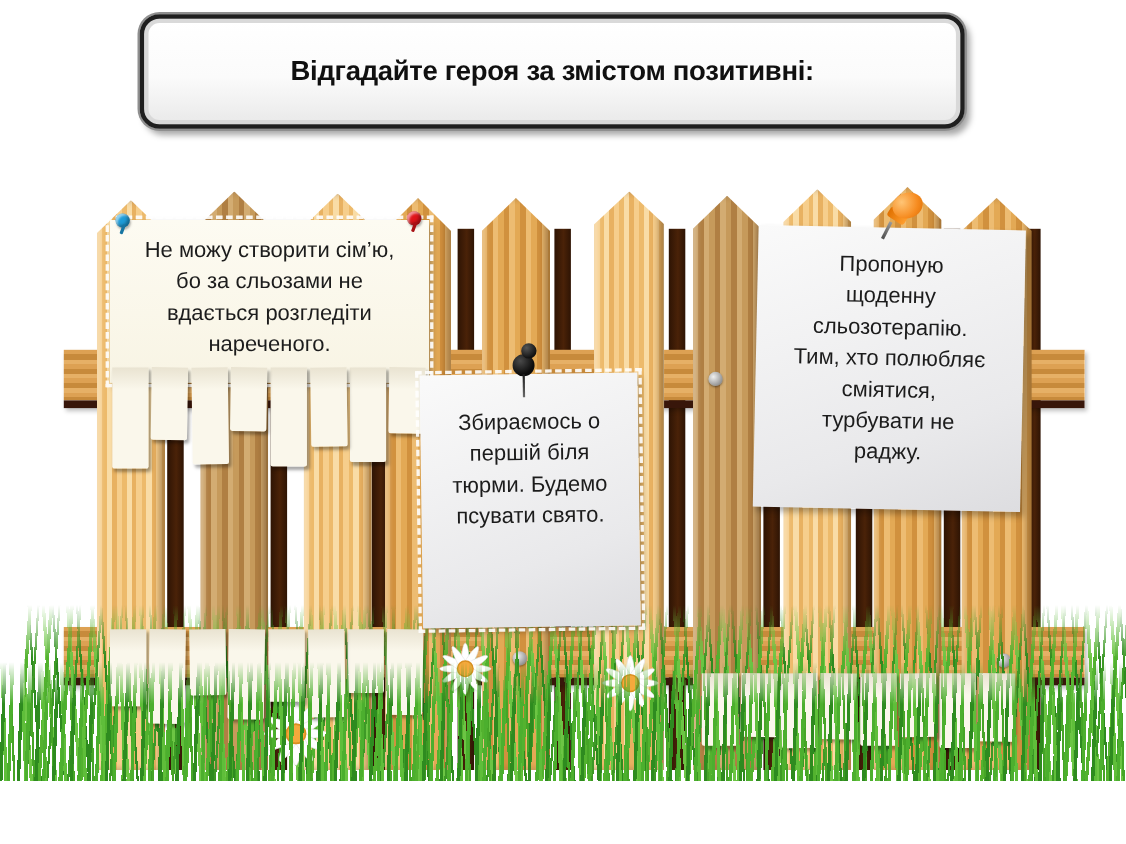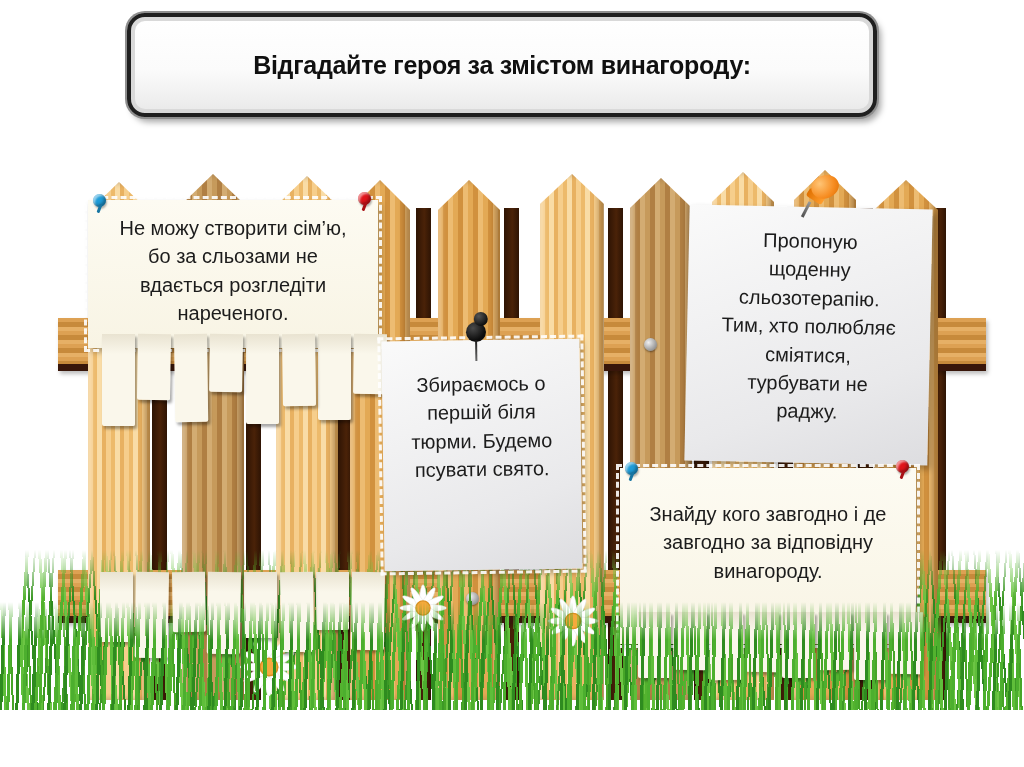--- a/index.html
+++ b/index.html
@@ -175,21 +175,21 @@
     </defs>
     <use href="#daisy-shape"></use>
   </svg>
   <svg class="daisy" style="left:398px;top:583px" width="50" height="50" viewBox="0 0 60 60">
       <use href="#daisy-shape"></use>
     </svg>
   <svg class="daisy" style="left:546px;top:594px" width="54" height="54" viewBox="0 0 60 60">
       <use href="#daisy-shape"></use>
     </svg>
 
-  <div class="note" style="left:88px;top:200px;width:290px;height:134px;padding-top:14px">
+  <div class="note" style="left:100px;top:200px;width:290px;height:134px;padding-top:14px">
     <span class="pin pin-blue" style="left:5px;top:-6px"></span>
     <span class="pin pin-red" style="right:7px;top:-8px"></span>
     <div class="note-text">Не можу створити сім’ю,
 бо за сльозами не
 вдається розгледіти
 нареченого.</div>
   </div>
   <div class="strips" style="left:102px;top:334px">
       <div class="strip" style="height: 92px;"></div>
       <div class="strip" style="height: 66px;"></div>
@@ -231,37 +231,30 @@
     </span>
     <div class="note-text">Пропоную
 щоденну
 сльозотерапію.
 Тим, хто полюбляє
 сміятися,
 турбувати не
 раджу.</div>
   </div>
 
-  <div class="note" style="left:620px;top:468px;width:296px;height:144px;padding-top:32px">
-    <span class="pin pin-blue" style="left:5px;top:-6px"></span>
-    <span class="pin pin-red" style="right:7px;top:-8px"></span>
-    <div class="note-text">Знайду кого завгодно і де
-завгодно за відповідну
-винагороду.</div>
-  </div>
   <div class="strips" style="left:638px;top:612px">
       <div class="strip" style="height: 66px;"></div>
       <div class="strip" style="height: 58px;"></div>
       <div class="strip" style="height: 68px;"></div>
       <div class="strip" style="height: 60px;"></div>
       <div class="strip" style="height: 66px;"></div>
       <div class="strip" style="height: 58px;"></div>
       <div class="strip" style="height: 68px;"></div>
       <div class="strip" style="height: 62px;"></div>
     </div>
 
   <div class="grass-front"></div>
 
   <div class="banner">
-    <div class="banner-text">Відгадайте героя за змістом винагороду:</div>
+    <div class="banner-text">Відгадайте героя за змістом позитивні:</div>
   </div>
 
 </div>
 
 </body></html>

